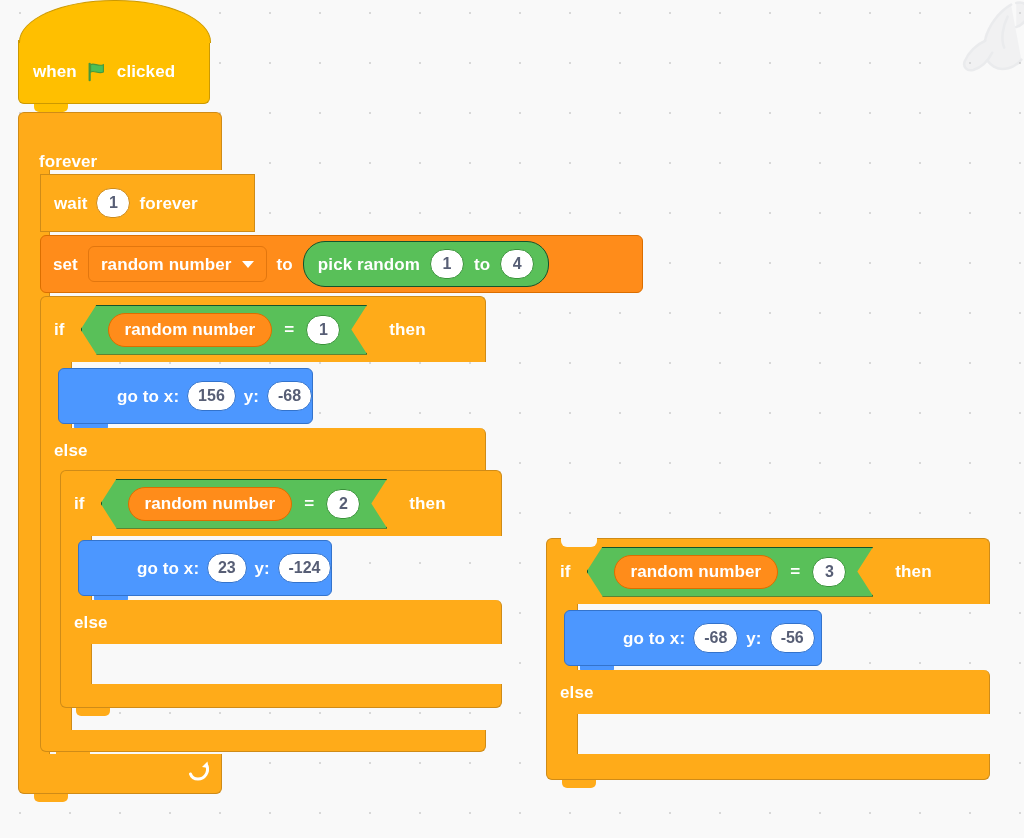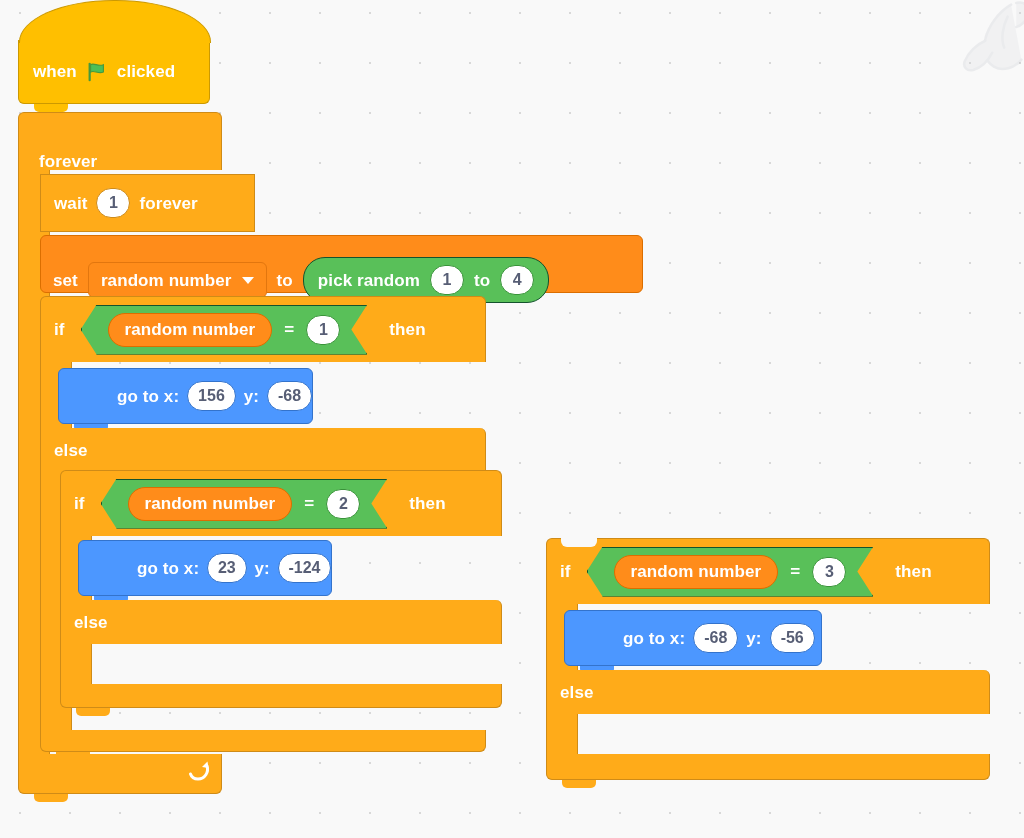--- a/index.html
+++ b/index.html
@@ -188,21 +188,21 @@
 
   <div class="piece c-control bd-control" style="left:40px; top:174px; width:215px; height:58px; border-radius:0;">
     <div class="row" style="padding-left:13px; gap:9px;">
       <span class="blk-txt">wait</span>
       <span class="oval on-orange">1</span>
       <span class="blk-txt">forever</span>
     </div>
   </div>
 
   <div class="piece c-var bd-var" style="left:40px; top:235px; width:603px; height:58px; border-radius:6px;">
-    <div class="row" style="padding-left:12px; gap:10px;margin-top:16px;">
+    <div class="row" style="padding-left:12px; gap:10px;">
       <span class="blk-txt">set</span>
       <span class="dropdown">
         <span class="blk-txt">random number</span>
         <span class="caret"></span>
       </span>
       <span class="blk-txt">to</span>
 
       <span class="c-op bd-op" style="display:inline-flex; align-items:center; gap:10px; height:44px; padding:0 14px; border-radius:22px;">
         <span class="blk-txt">pick random</span>
         <span class="oval on-green">1</span>

